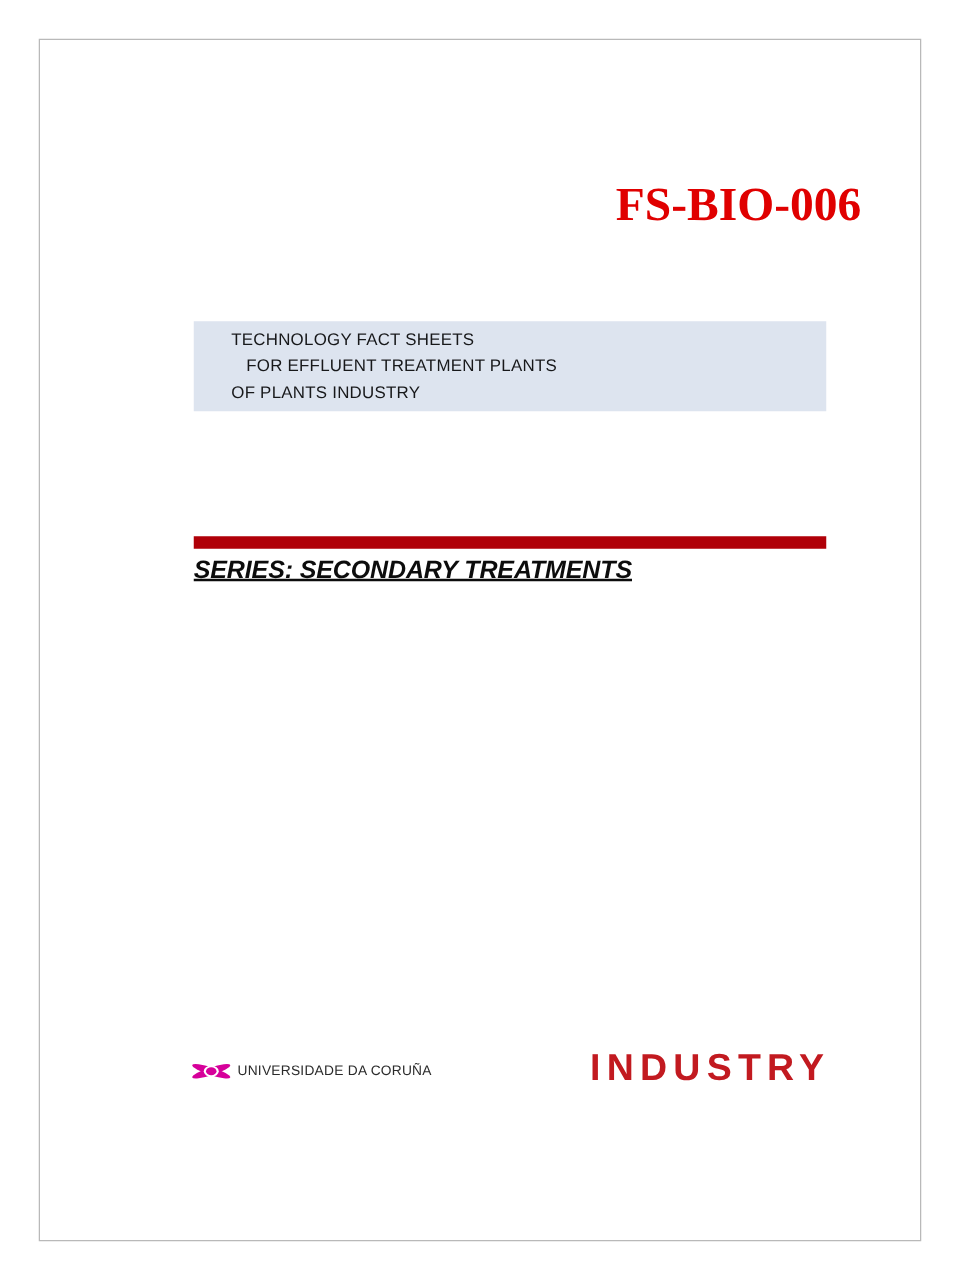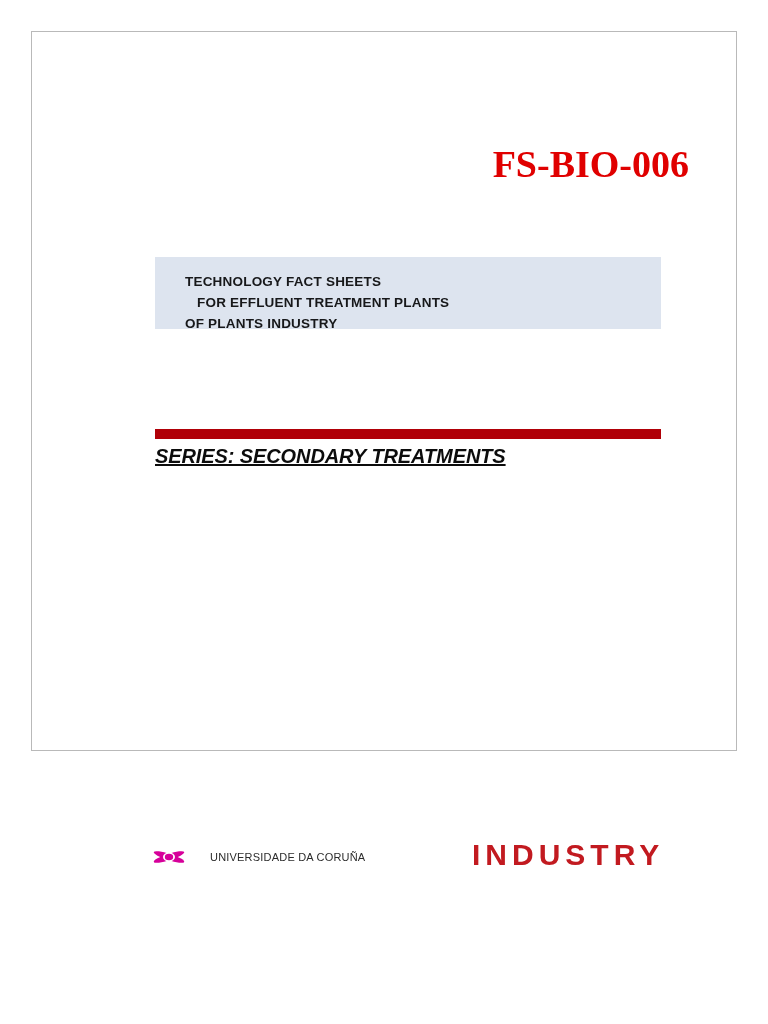--- a/index.html
+++ b/index.html
@@ -11,21 +11,21 @@
     width: 768px;
     height: 1024px;
     font-family: "Liberation Sans", sans-serif;
     overflow: hidden;
   }
   .page {
     position: absolute;
     left: 31px;
     top: 31px;
     width: 706px;
-    height: 720px;
+    height: 962px;
     border: 1px solid #b9b9b9;
     background: #ffffff;
     box-sizing: border-box;
   }
   .doc-code {
     position: absolute;
     right: 47px;
     top: 110px;
     font-family: "Liberation Serif", serif;
     font-weight: bold;
@@ -39,24 +39,23 @@
     left: 123px;
     top: 225px;
     width: 506px;
     height: 72px;
     background: #dde4ef;
   }
   .banner-line {
     position: absolute;
     left: 0;
     font-size: 13.5px;
-    font-weight: bold;
+    font-weight: normal;
     color: #17181a;
     letter-spacing: 0.2px;
-    margin-top: 10px;
   }
   .banner-line.l1 { top: 7px; }
   .banner-line.l2 { top: 28px; padding-left: 12px; }
   .banner-line.l3 { top: 49px; }
   .main-title {
     position: absolute;
     left: 123px;
     top: 366px;
     font-size: 22px;
     font-weight: bold;
@@ -122,21 +121,21 @@
     top: 800px;
     width: 100%;
     height: 60px;
   }
   .udc {
     position: absolute;
     left: 120px;
     top: 14px;
     display: flex;
     align-items: center;
-    gap: 24px;
+    gap: 4px;
   }
   .udc-mark {
     width: 34px;
     height: 22px;
     position: relative;
   }
   .udc-text {
     font-size: 11px;
     color: #2b2b2b;
     letter-spacing: 0.2px;

